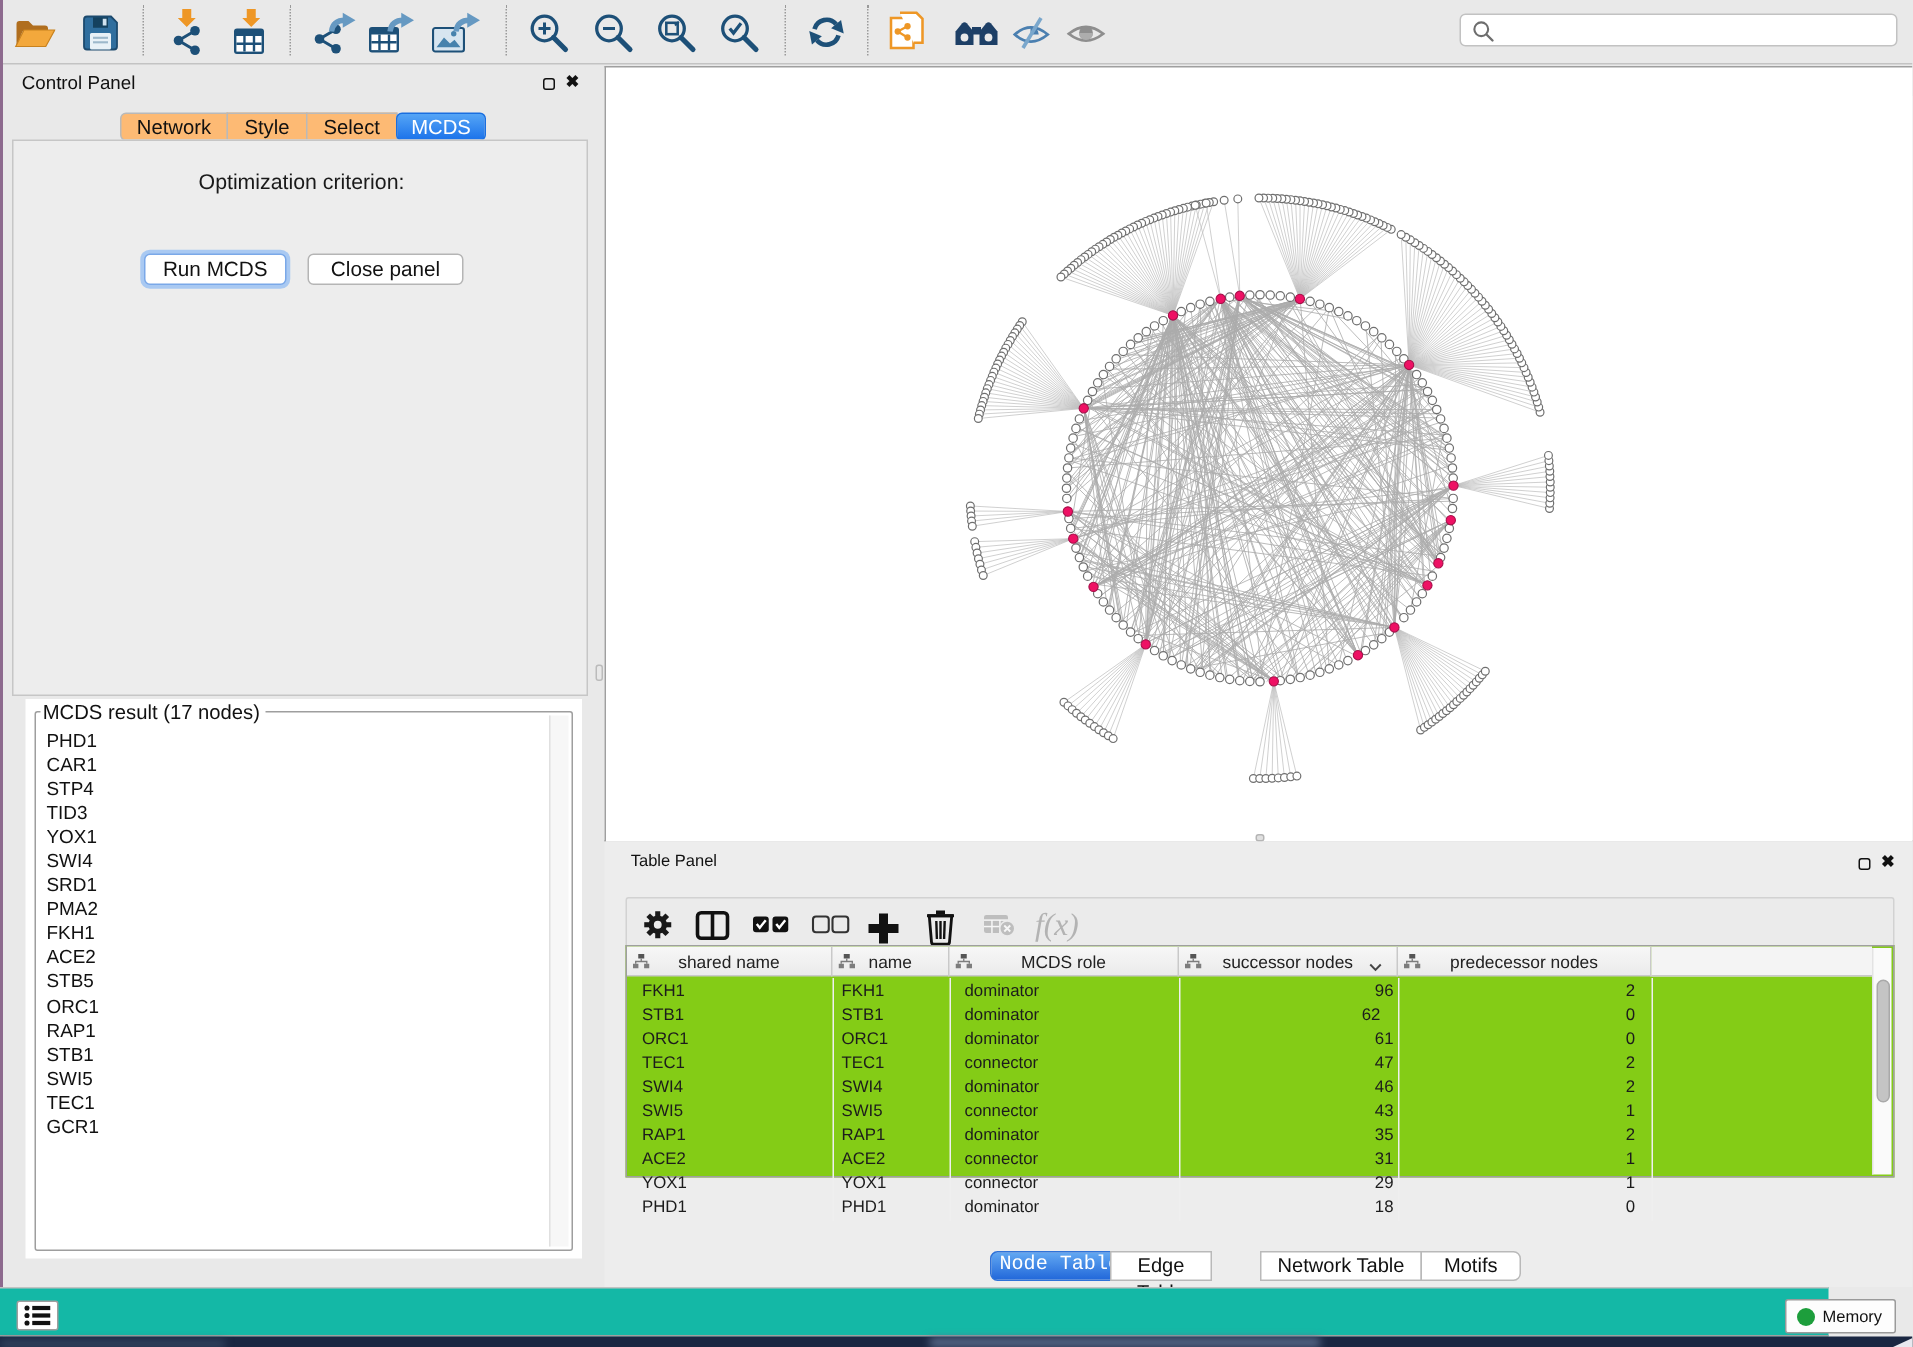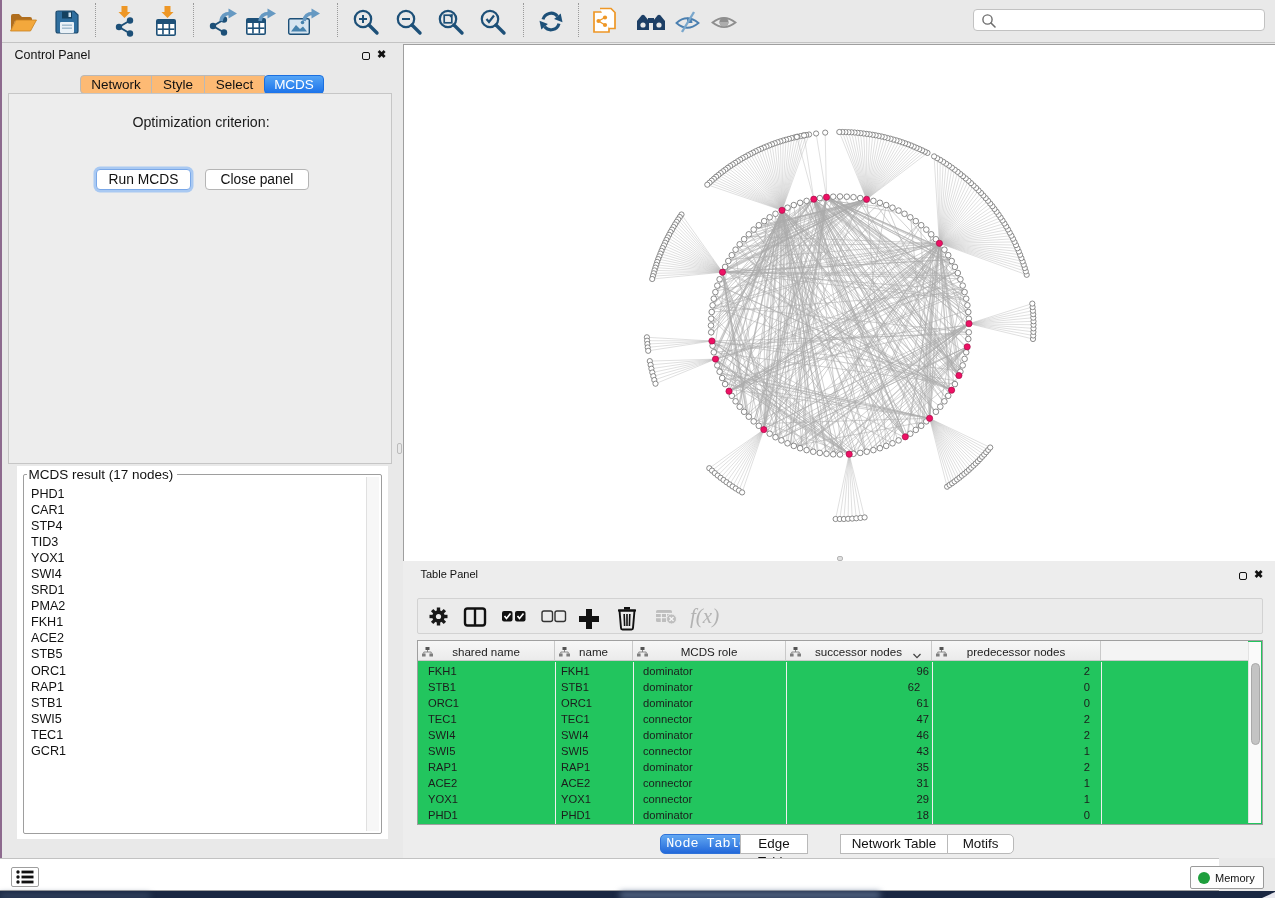--- a/index.html
+++ b/index.html
@@ -48,37 +48,37 @@
 #net-canvas { position:absolute; left:0; top:19px; width:871px; height:497px; background:#fff; }
 #split-grip { left:837px; top:556px; width:6px; height:5px; background:#e0e0e0; border:1px solid #b5b5b5; border-radius:2px; }
 #vdiv-grip { left:397px; top:443px; width:5px; height:11px; background:#e8e8e8; border:1px solid #bbb; border-radius:2px; }
 
 
 #table-panel { left:403px; top:561px; width:872px; height:297px; background:#ededed; }
 #tp-title { position:absolute; left:17.5px; top:7px; font-size:11px; color:#111; }
 #tp-sq { position:absolute; left:836px; top:11px; width:8px; height:8px; border:1.5px solid #111; border-radius:2px; }
 #tp-x { position:absolute; left:851px; top:7px; font-size:11px; font-weight:bold; color:#111; }
 #tp-toolbar { position:absolute; left:14px; top:37px; width:846px; height:36px; background:#ebebeb; border:1px solid #d2d2d2; border-radius:2px; }
-#tp-table { position:absolute; left:14px; top:79px; width:846px; height:185px; background:#22c55e; border:1px solid #9f9f9f; }
+#tp-table { position:absolute; left:14px; top:69px; width:846px; height:155px; background:#84cc16; border:1px solid #9f9f9f; }
 #tp-header { position:absolute; left:0; top:0; width:683px; height:20px; background:linear-gradient(#f7f7f7,#ebebeb); border-bottom:1px solid #c9c9c9; }
 .hcell { position:absolute; top:0; height:20px; border-right:1px solid #c9c9c9; font-size:11.6px; color:#222; }
 .hcell .hic { position:absolute; left:4px; top:5px; }
 .hcell .htx { position:absolute; left:0; top:3.5px; width:100%; text-align:center; }
 .hcell .hch { position:absolute; top:7px; }
 #tp-headerrest { position:absolute; left:683px; top:0; right:14px; height:20px; background:#f4f4f4; border-bottom:1px solid #c9c9c9; }
 .trow { position:absolute; left:0; width:683px; height:16px; font-size:11.2px; color:#1c1c1c; }
 .trow span { position:absolute; top:1.5px; }
 .c1 { left:10px; } .c2 { left:143px; } .c3 { left:225px; } 
 #tp-scroll { position:absolute; right:1px; top:1px; width:13px; bottom:1px; background:#fafafa; border-left:1px solid #e3e3e3; }
 #tp-thumb { position:absolute; left:1.5px; top:21px; width:9px; height:82px; background:#c4c4c4; border:1px solid #a9a9a9; border-radius:5px; }
 #tp-tabs { position:absolute; left:257px; top:273px; height:20px; }
 .btab { position:absolute; top:0; height:20px; background:#fff; border:1px solid #b9b9b9; font-size:13.4px; color:#111; text-align:center; line-height:18px; }
 
 
-#statusbar { left:0; top:858px; width:1219px; height:33px; background:#ffffff; border-top:1px solid #c2c2c2; border-bottom:1px solid #9f9f9f; }
+#statusbar { left:0; top:858px; width:1219px; height:33px; background:#14b8a6; border-top:1px solid #c2c2c2; border-bottom:1px solid #9f9f9f; }
 #sb-listbtn { position:absolute; left:11px; top:8px; width:28px; height:20px; background:#fff; border:1px solid #9e9e9e; border-radius:2px; }
 #sb-mem { position:absolute; left:1190px; top:7px; width:74px; height:23px; background:#fdfdfd; border:1px solid #9a9a9a; border-radius:2px; font-size:11px; color:#111; }
 #sb-mem .dot { position:absolute; left:7px; top:5px; width:12px; height:12px; background:#1d9e3c; border-radius:50%; }
 #sb-mem .lbl { position:absolute; left:24px; top:4.5px; }
 
 
 #desktop { left:0; top:891px; width:1275px; height:7px; background:#1a2742; }
 </style>
 </head>
 <body>

